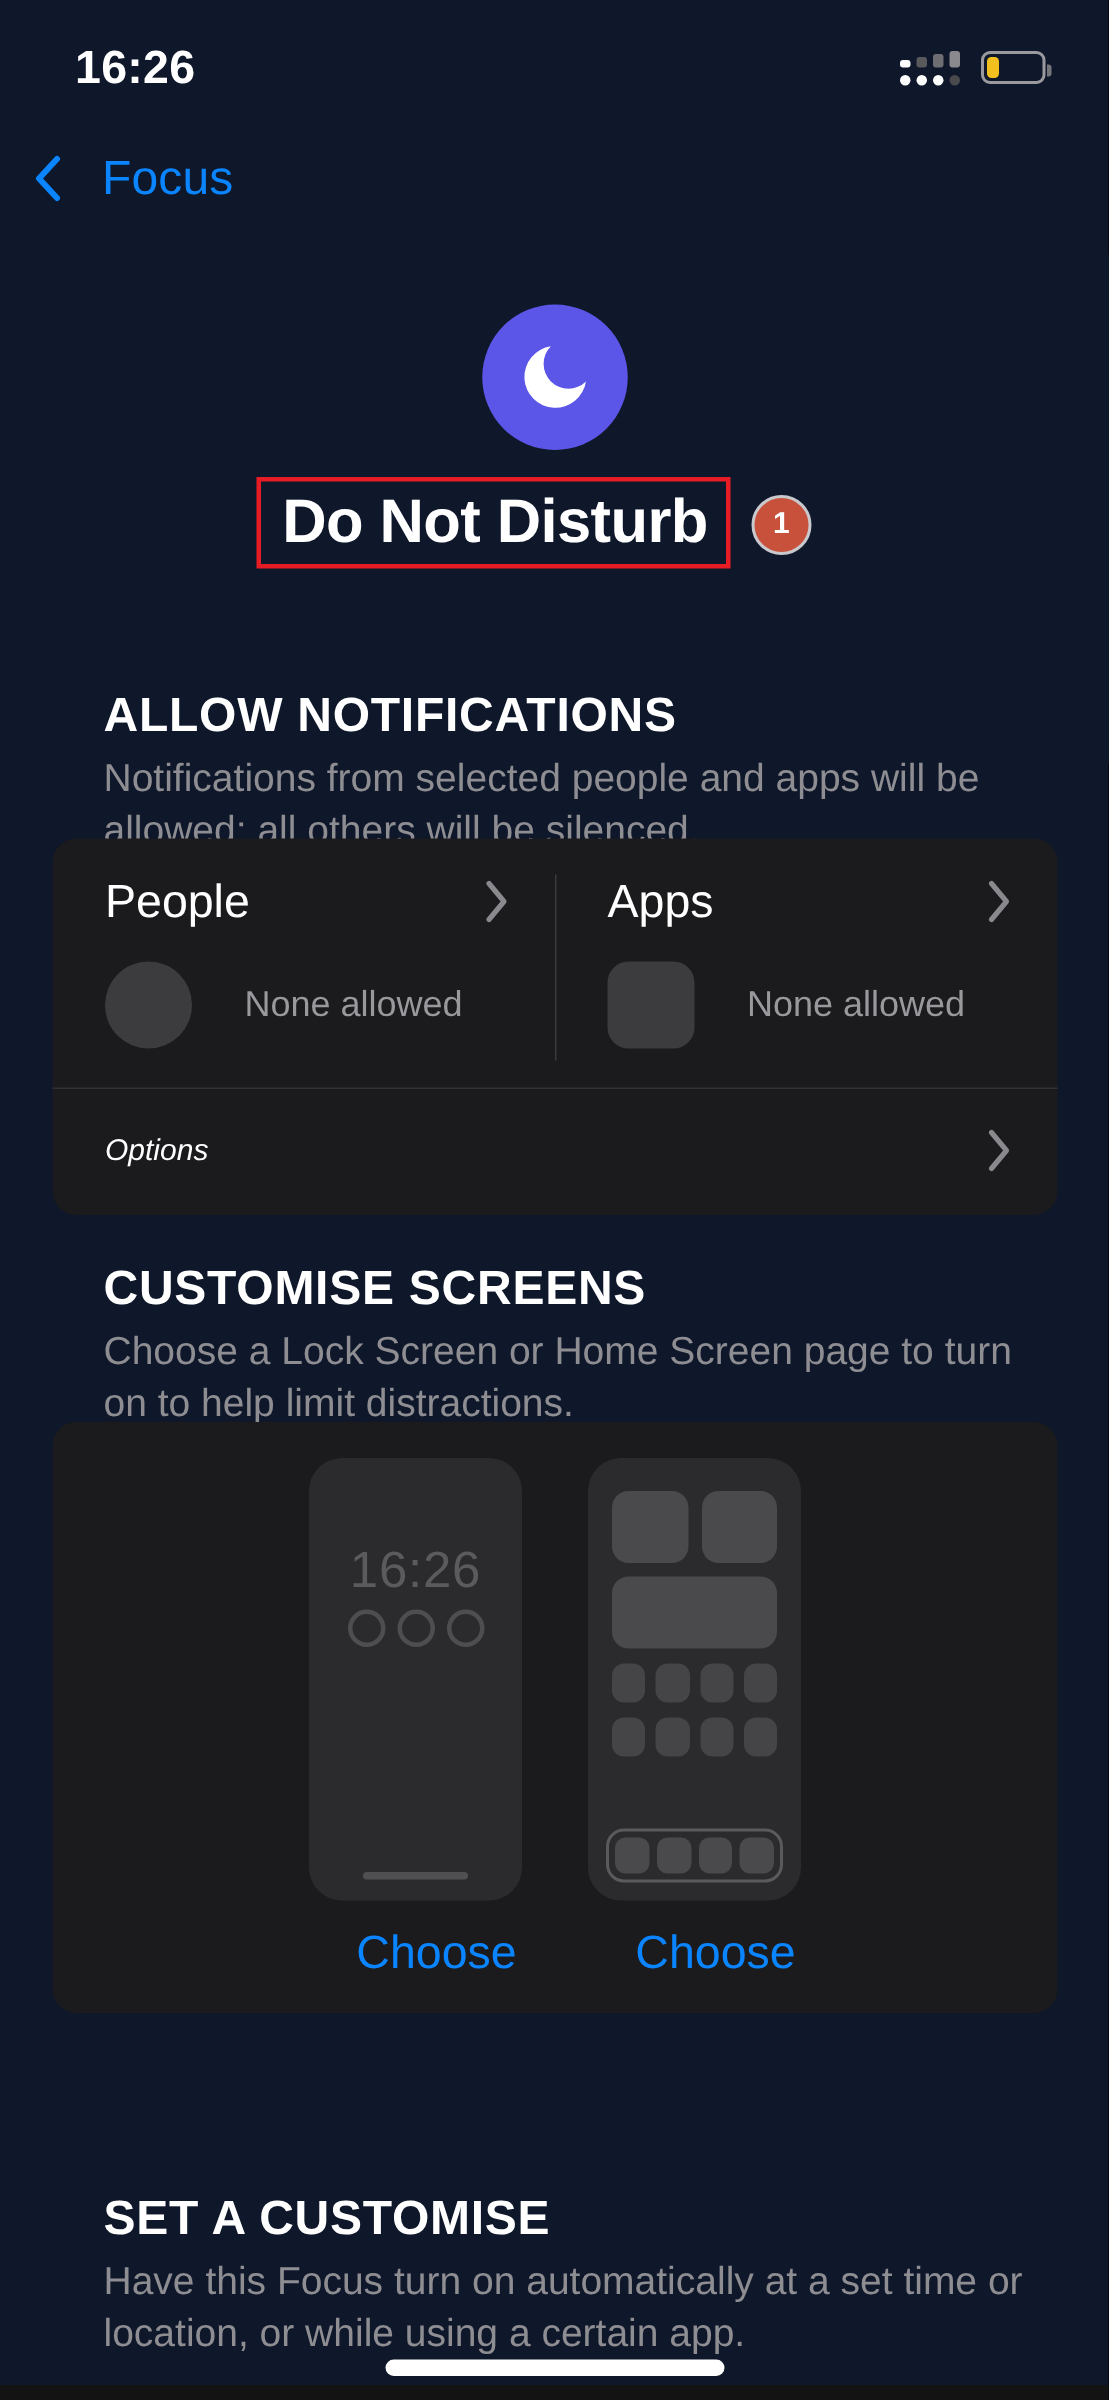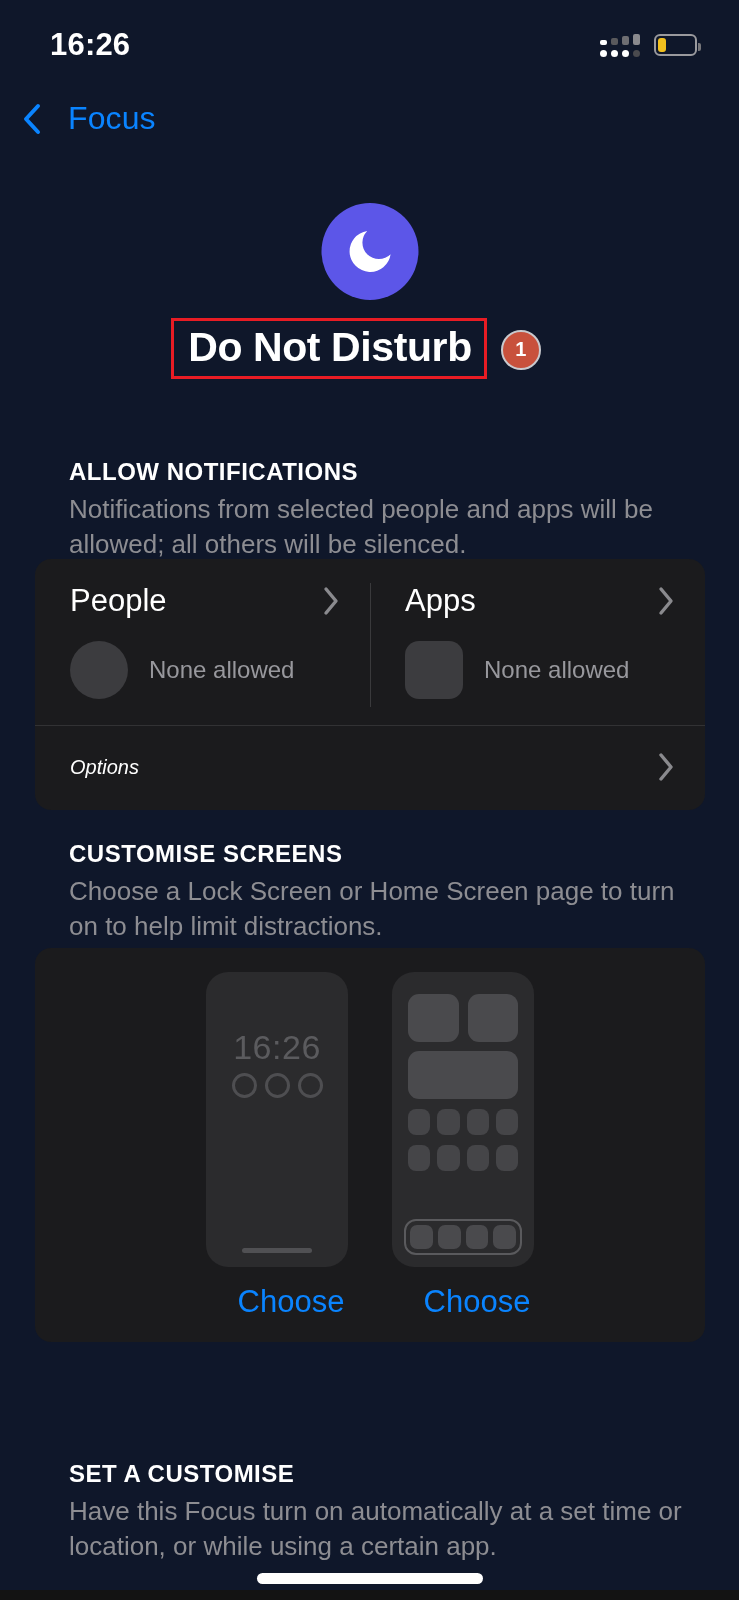--- a/index.html
+++ b/index.html
@@ -84,42 +84,42 @@
     color:#fff; font-size:20px; font-weight:600;
     display:flex; align-items:center; justify-content:center;
     margin-top:2px;
   }
 
   
   .sec-head {
     position:absolute; left:69px; width:620px;
   }
   .sec-head .h {
-    color:#fff; font-size:24px; font-weight:600; letter-spacing:0.5px;
+    color:#fff; font-size:32px; font-weight:600; letter-spacing:0.5px;
   }
   .sec-head .d {
     color:#8d8d92; font-size:26px; line-height:1.33; margin-top:6px;
   }
 
   
   .card {
     position:absolute; left:35px; width:670px;
     background:#1b1b1d; border-radius:16px;
   }
 
   
   .pa-grid { display:flex; position:relative; }
   .pa-grid::after {
     content:""; position:absolute; top:24px; bottom:18px; left:50%;
     width:1px; background:#3a3a3c;
   }
   .pa-col { flex:1; padding:24px 30px 26px 35px; }
   .pa-top { display:flex; align-items:center; justify-content:space-between; }
   .pa-label { color:#fff; font-size:31px; }
-  .pa-bot { display:flex; align-items:center; gap:21px; margin-top:22px; }
+  .pa-bot { display:flex; align-items:center; gap:35px; margin-top:22px; }
   .ph-circle { width:58px; height:58px; border-radius:50%; background:#3c3c3f; flex:0 0 auto; }
   .ph-square { width:58px; height:58px; border-radius:14px; background:#3c3c3f; flex:0 0 auto; }
   .pa-sub { color:#98989d; font-size:24px; }
 
   .row-divider { height:1px; background:#323234; margin:0; }
 
   .opt-row {
     display:flex; align-items:center; justify-content:space-between;
     padding:26px 30px 28px 35px;
   }

